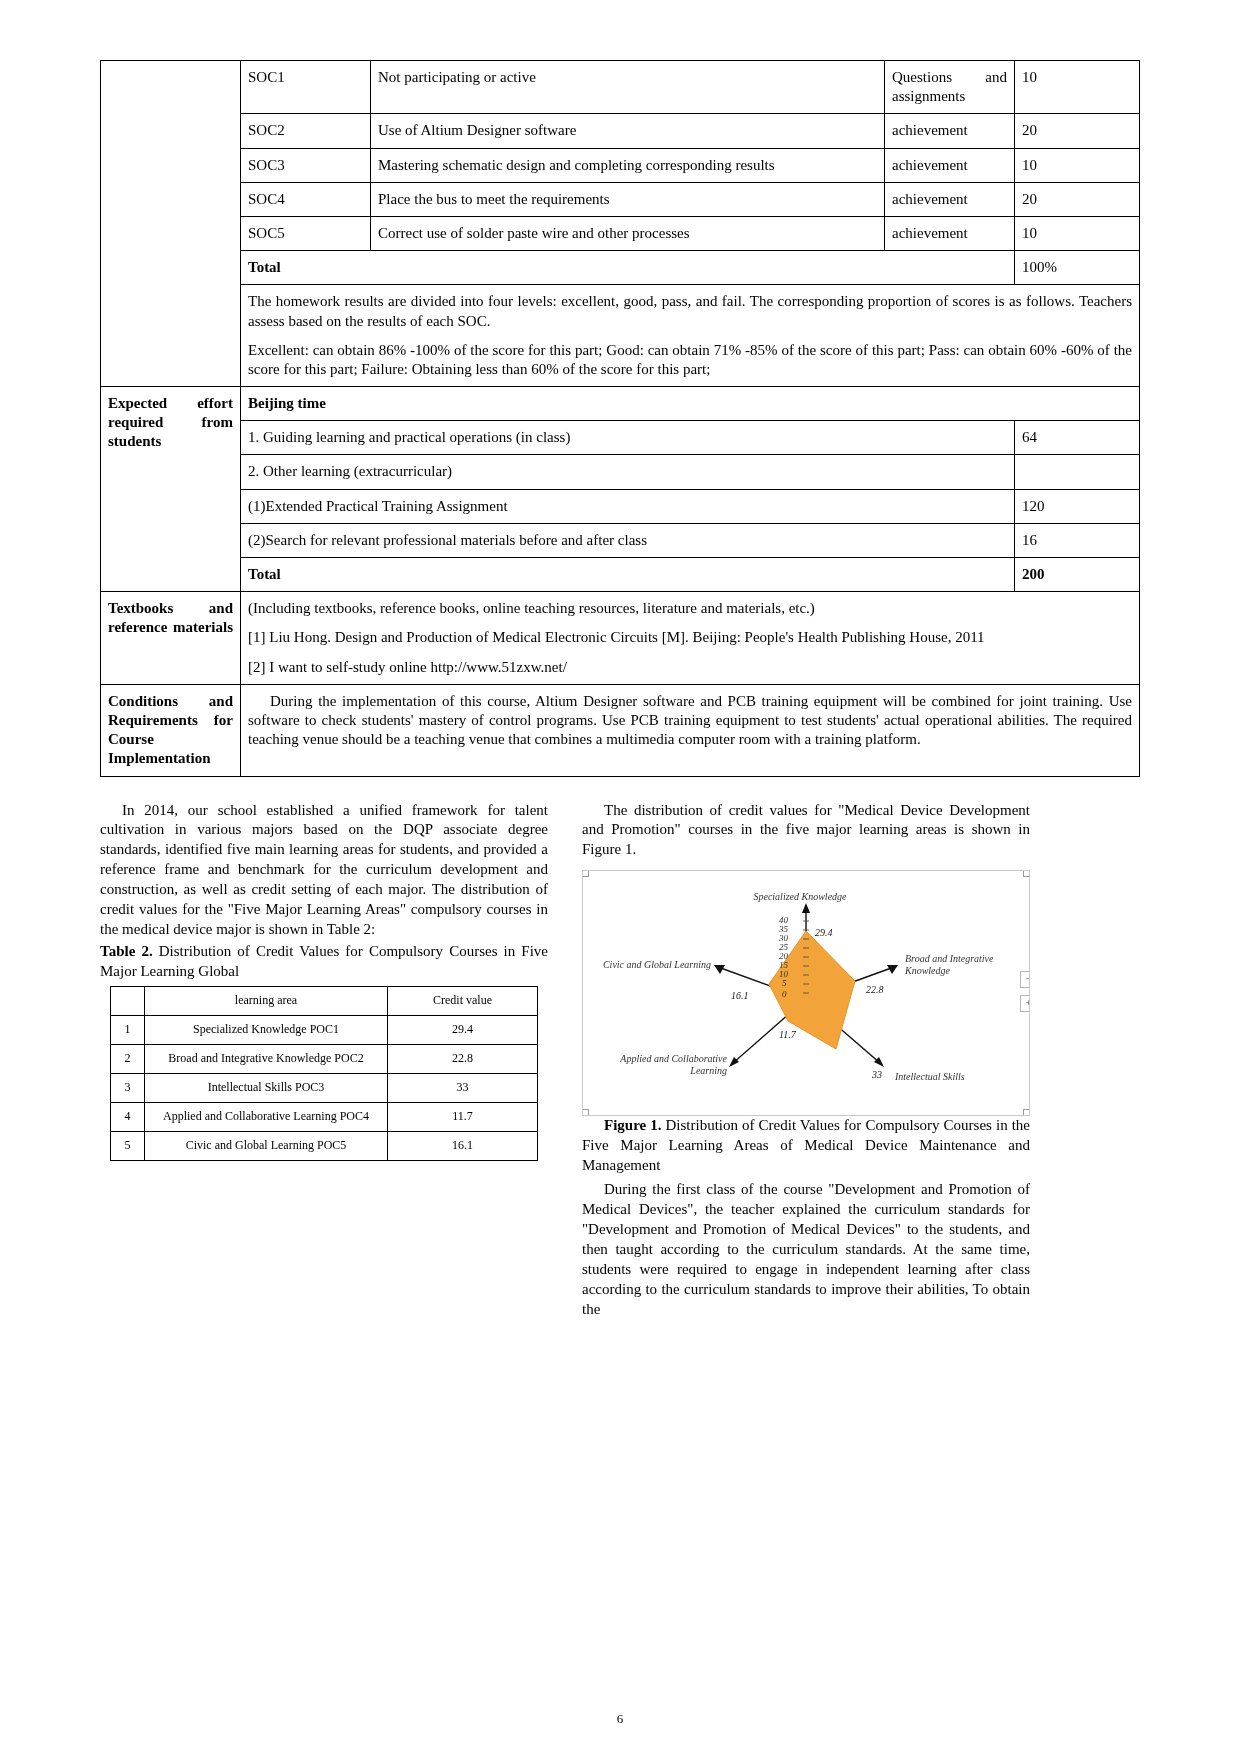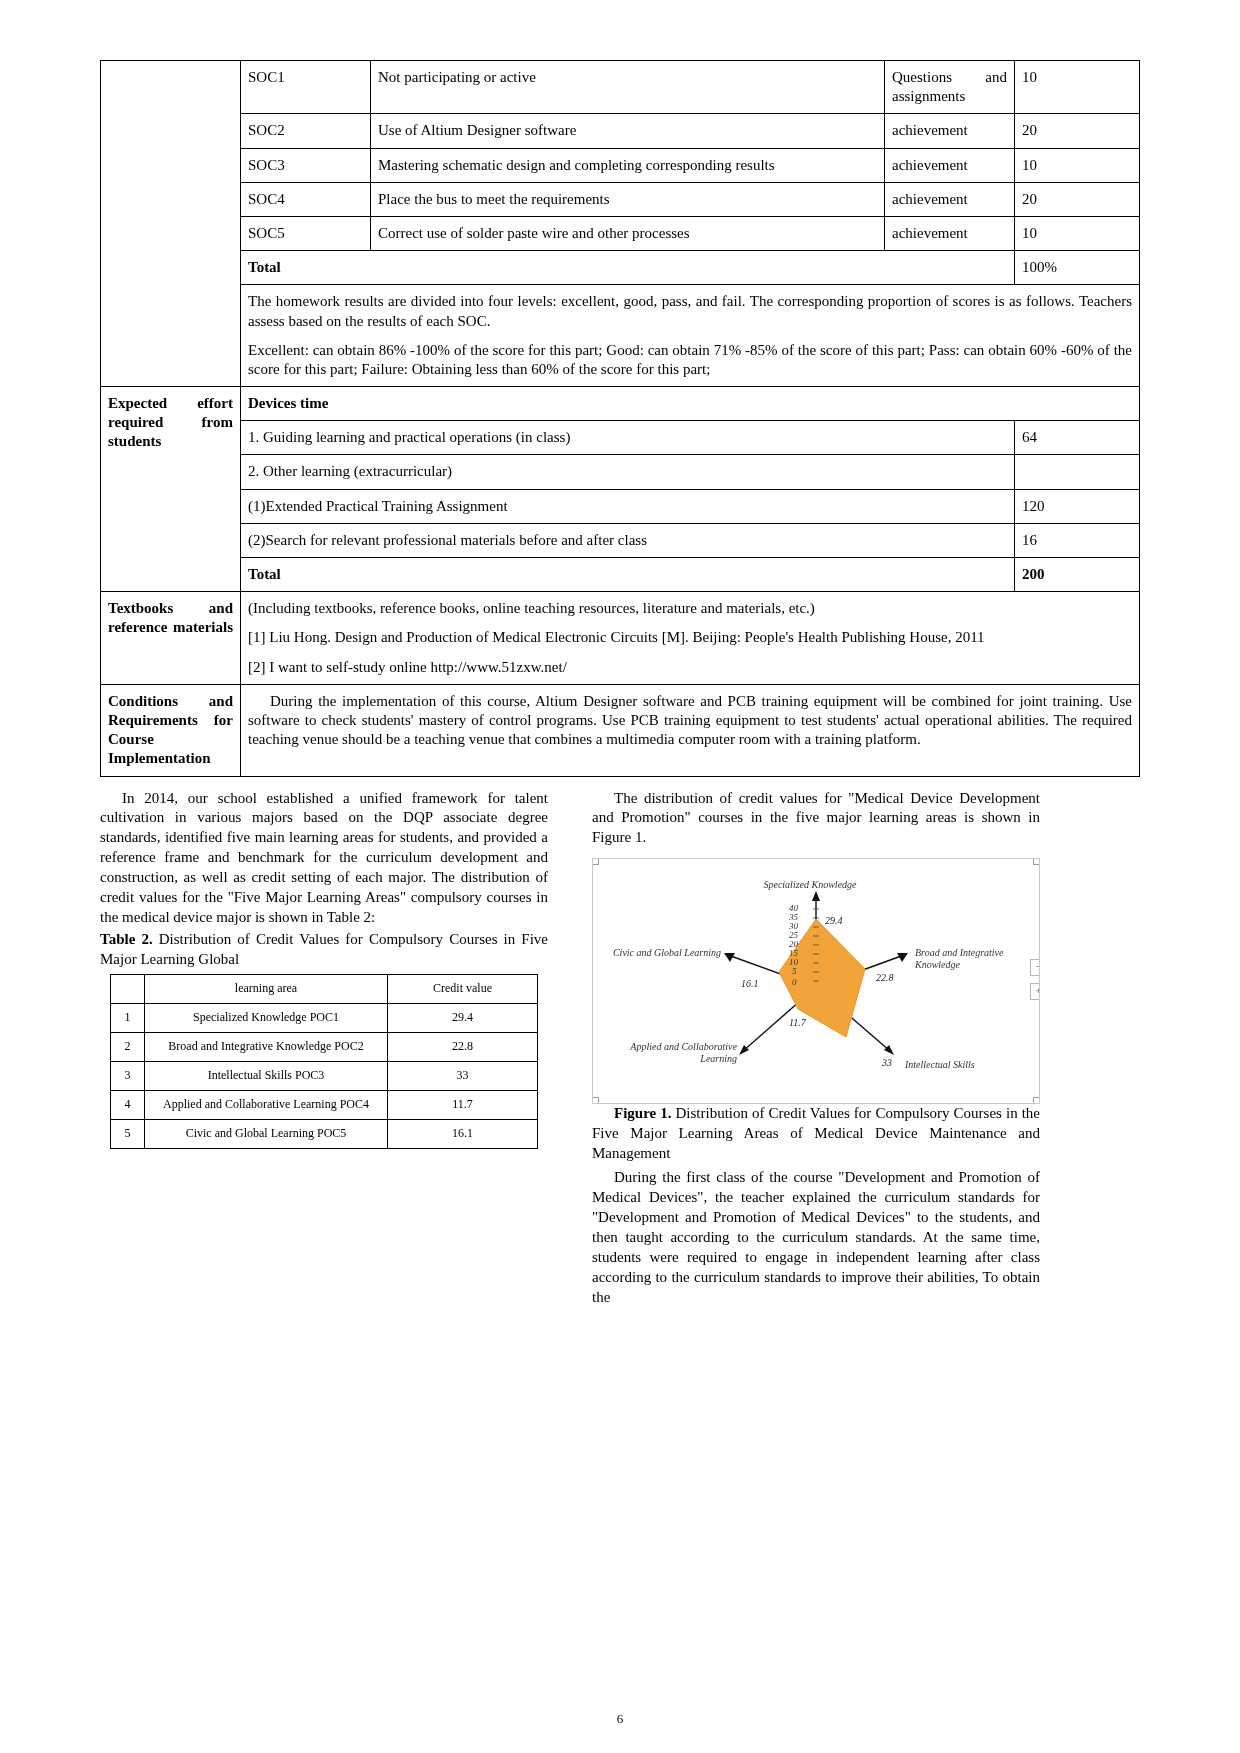--- a/index.html
+++ b/index.html
@@ -59,22 +59,22 @@
   .para:last-child { margin-bottom: 0; }
   .lbl-just {
     font-weight: bold;
     text-align: justify;
     text-align-last: justify;
   }
 
   
   .cols {
     display: flex;
-    gap: 44px;
-    margin-top: 12px;
+    gap: 34px;
+    margin-top: 24px;
     font-size: 15px;
     line-height: 1.33;
   }
   .col { width: 448px; }
   .col p { margin: 0 0 2px 0; text-align: justify; text-indent: 22px; }
   .col p.noindent { text-indent: 0; }
 
   .tbl-caption {
     margin: 12px 0 4px 0;
     font-size: 15px;
@@ -222,21 +222,21 @@
       <tr>
         <td class="notop"></td>
         <td colspan="4" class="justify">
           <p class="para">The homework results are divided into four levels: excellent, good, pass, and fail. The corresponding proportion of scores is as follows. Teachers assess based on the results of each SOC.</p>
           <p class="para">Excellent: can obtain 86% -100% of the score for this part; Good: can obtain 71% -85% of the score of this part; Pass: can obtain 60% -60% of the score for this part; Failure: Obtaining less than 60% of the score for this part;</p>
         </td>
       </tr>
 
       <tr>
         <td rowspan="6" class="lbl-just mid">Expected effort required from students</td>
-        <td colspan="4" class="bold">Devices time</td>
+        <td colspan="4" class="bold">Beijing time</td>
       </tr>
       <tr>
         <td colspan="3">1. Guiding learning and practical operations (in class)</td>
         <td>64</td>
       </tr>
       <tr>
         <td colspan="3">2. Other learning (extracurricular)</td>
         <td></td>
       </tr>
       <tr>
@@ -366,21 +366,21 @@
         <div class="axis-num" style="left:196px; top:62px;">30</div>
         <div class="axis-num" style="left:196px; top:71px;">25</div>
         <div class="axis-num" style="left:196px; top:80px;">20</div>
         <div class="axis-num" style="left:196px; top:89px;">15</div>
         <div class="axis-num" style="left:196px; top:98px;">10</div>
         <div class="axis-num" style="left:199px; top:107px;">5</div>
         <div class="axis-num" style="left:199px; top:118px;">0</div>
 
         
         <div class="radar-label" style="left:152px; top:20px; width:130px; text-align:center;">Specialized Knowledge</div>
-        <div class="radar-label" style="left:322px; top:88px; width:112px;">Broad and Integrative Knowledge</div>
+        <div class="radar-label" style="left:322px; top:82px; width:112px;">Broad and Integrative Knowledge</div>
         <div class="radar-label" style="left:312px; top:200px; width:130px;">Intellectual Skills</div>
         <div class="radar-label" style="left:26px; top:182px; width:118px; text-align:right;">Applied and Collaborative Learning</div>
         <div class="radar-label" style="left:18px; top:88px; width:110px; text-align:right;">Civic and Global Learning</div>
 
         
         <div class="val-num" style="left:232px; top:55px;">29.4</div>
         <div class="val-num" style="left:283px; top:112px;">22.8</div>
         <div class="val-num" style="left:289px; top:197px;">33</div>
         <div class="val-num" style="left:196px; top:157px;">11.7</div>
         <div class="val-num" style="left:148px; top:118px;">16.1</div>

